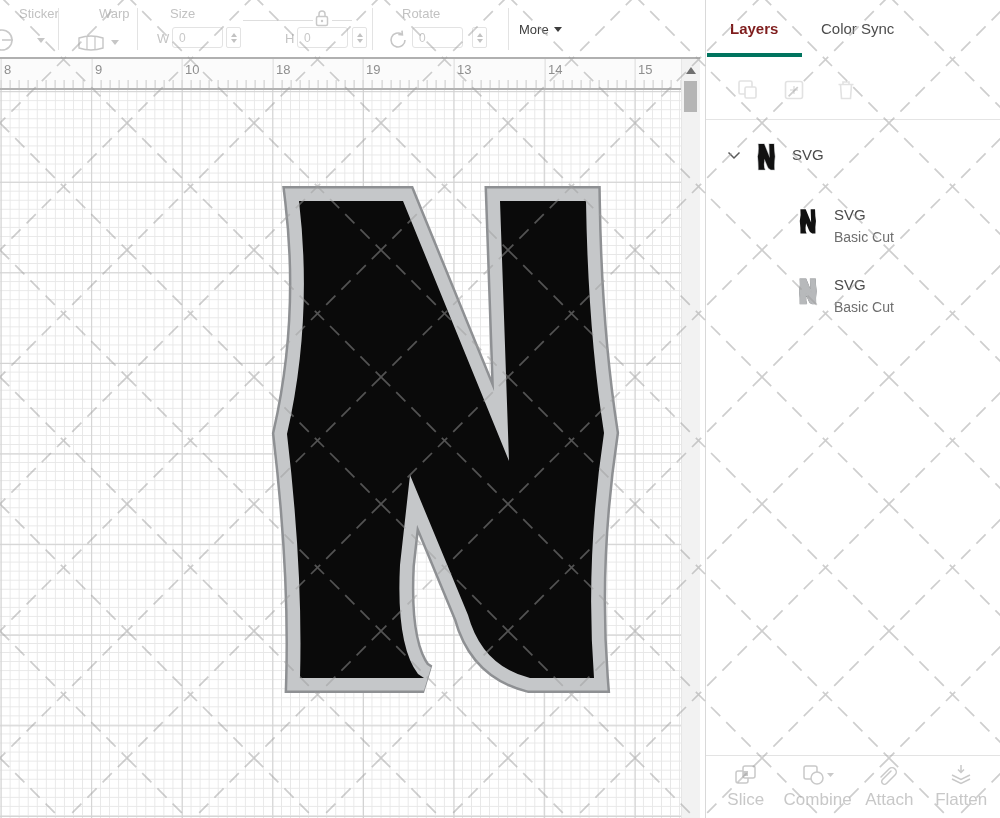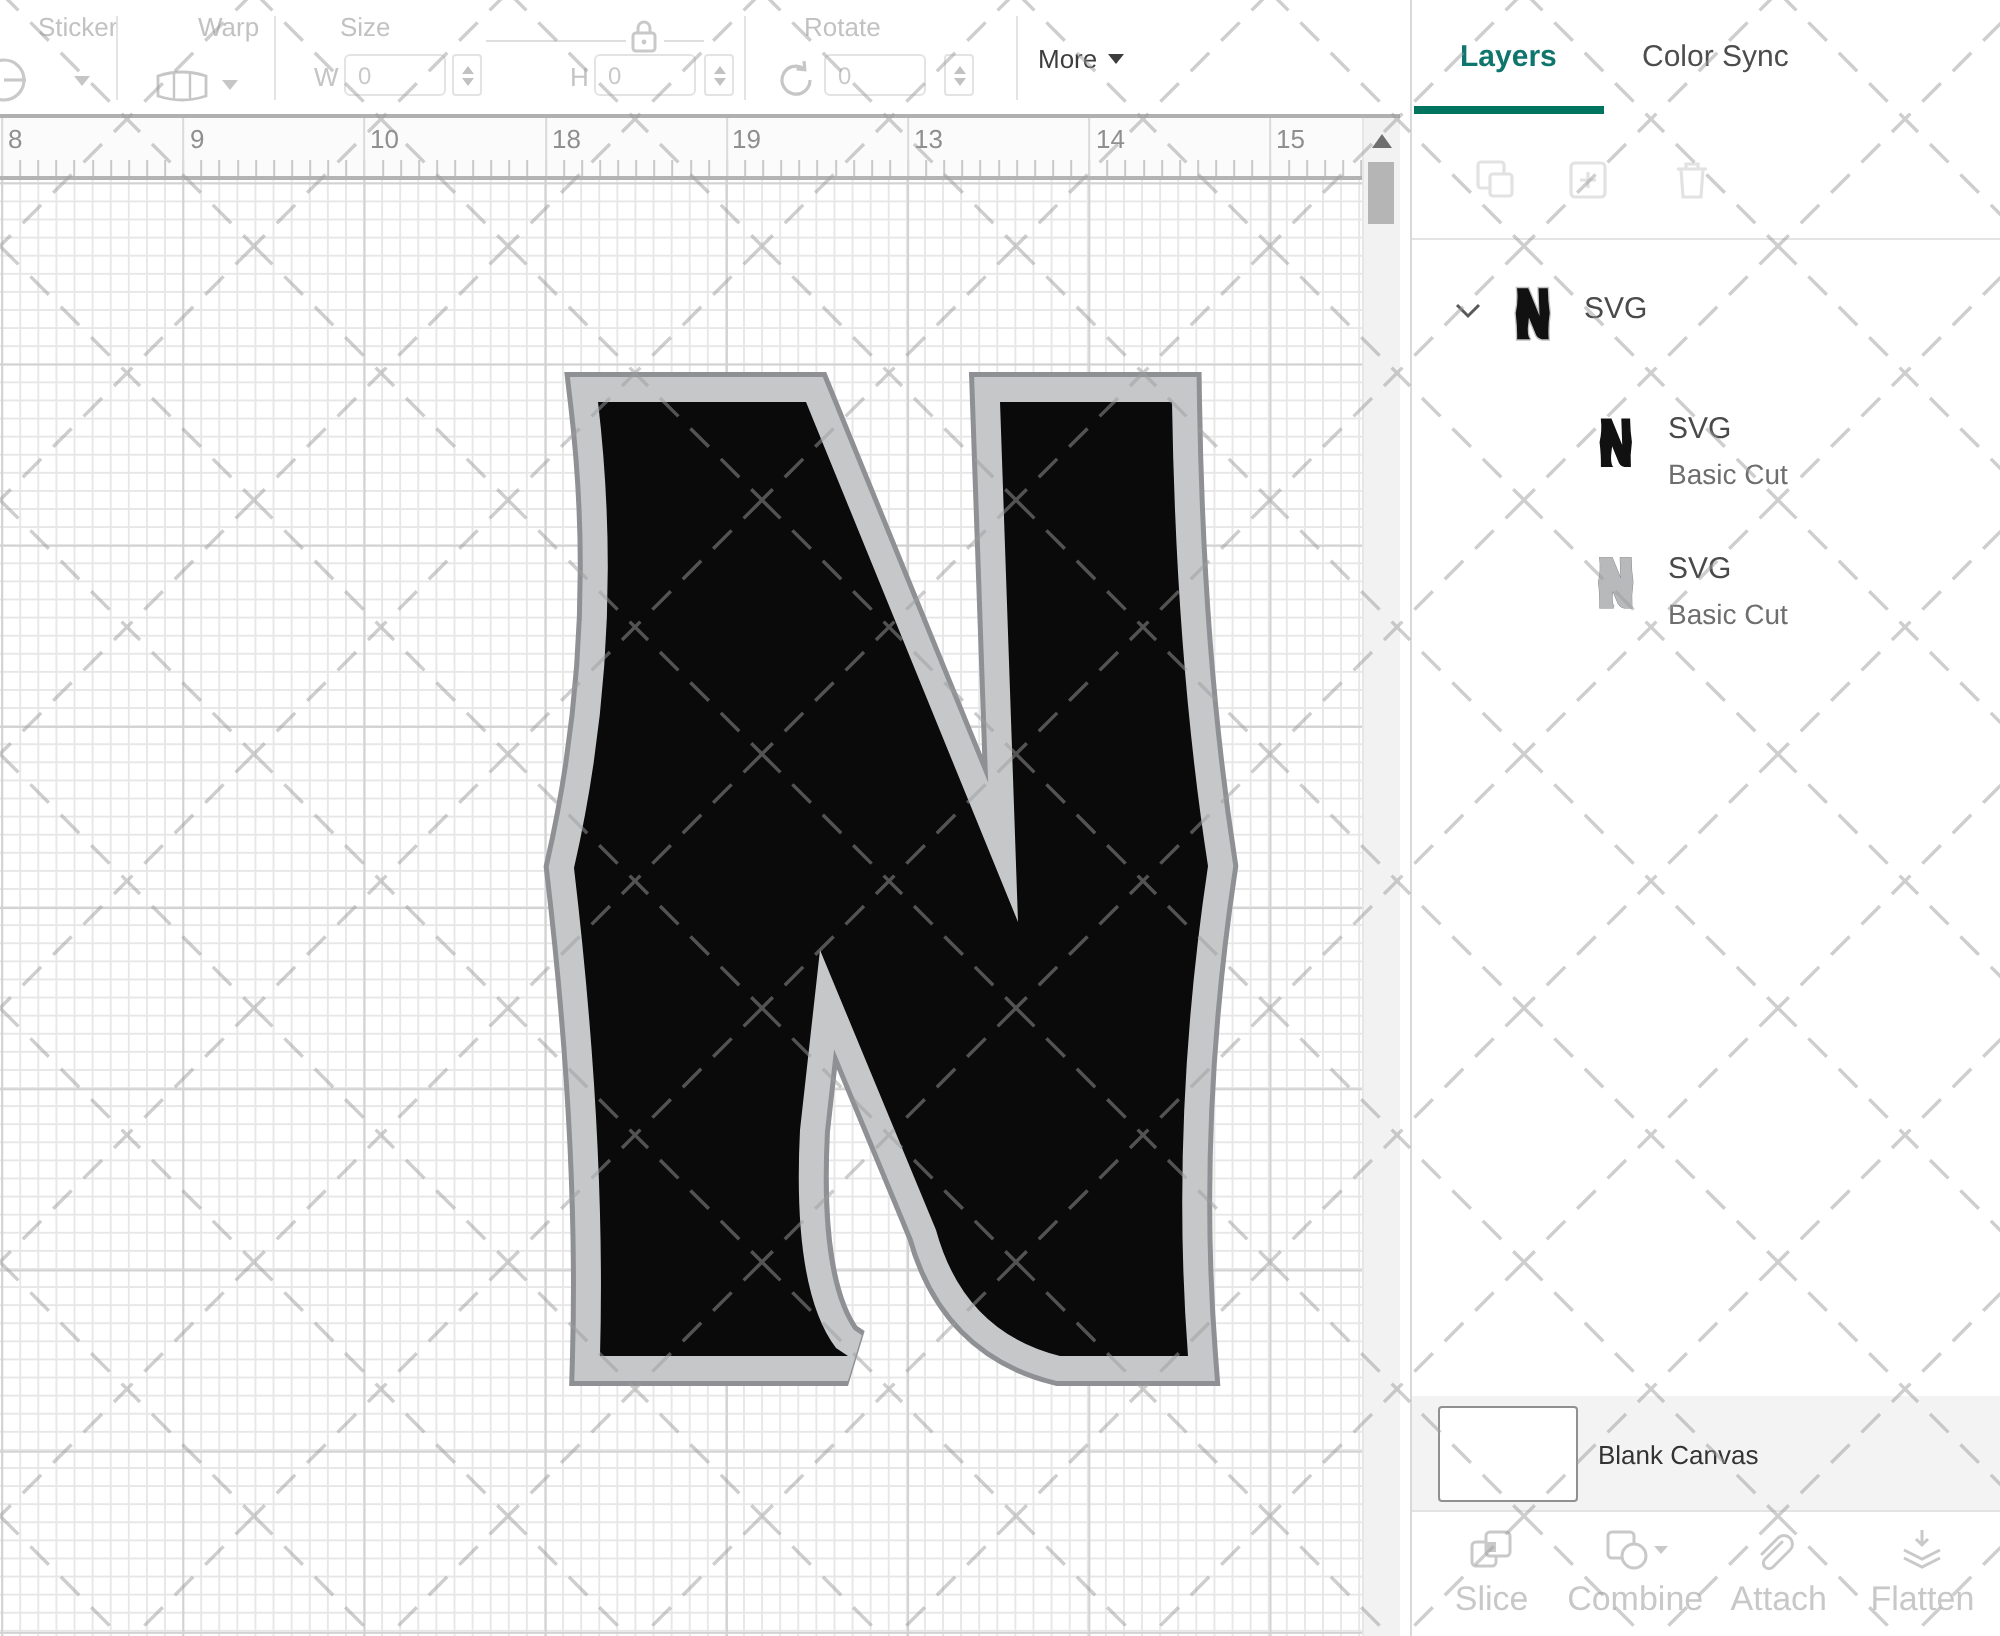--- a/index.html
+++ b/index.html
@@ -59,21 +59,21 @@
   .vs-arrow{position:absolute;left:4px;top:8px;width:0;height:0;
       border-left:5px solid transparent;border-right:5px solid transparent;
       border-bottom:7px solid #6f6f6f;}
   .vs-thumb{position:absolute;left:2px;top:22px;width:13px;height:31px;background:#b5b5b5;}
 
   
   .panel{position:absolute;left:705px;top:0;width:295px;height:818px;background:#fff;
       border-left:1px solid #d9d9d9;}
   .tabs{position:absolute;left:0;top:0;right:0;height:57px;}
   .tab{position:absolute;top:20px;font-size:15px;cursor:pointer;}
-  .tab.active{color:#0f766e;font-weight:700;}
+  .tab.active{color:#7f1d1d;font-weight:700;}
   .tab.inactive{color:#4d4d4d;}
   .tab-underline{position:absolute;left:1px;top:53px;width:95px;height:4px;background:#00745f;}
   .layer-actions{position:absolute;left:0;top:70px;right:0;height:40px;}
   .divider-h{position:absolute;left:0;right:0;top:119px;height:1px;background:#e4e4e4;}
   .group-row{position:absolute;left:0;top:138px;right:0;height:42px;cursor:pointer;}
   .layer-row{position:absolute;left:0;right:0;height:52px;cursor:pointer;}
   .layer-title{font-size:15px;color:#4a4a4a;line-height:1;}
   .layer-sub{font-size:14px;color:#6e6e6e;line-height:1;margin-top:8px;}
   .blank-row{position:absolute;left:0;right:0;top:698px;height:58px;background:#f3f3f3;
       display:flex;align-items:center;cursor:pointer;}
@@ -225,24 +225,20 @@
       <svg style="position:absolute;left:92px;top:3px" width="20" height="31" viewBox="252 168 392 548">
         <use href="#nglyph" fill="#85878a" stroke="#85878a" stroke-width="30" stroke-linejoin="miter" stroke-miterlimit="2.4"></use>
         <use href="#nglyph" fill="#b7b9bb" stroke="#b7b9bb" stroke-width="22" stroke-linejoin="miter" stroke-miterlimit="2.4"></use>
       </svg>
       <div style="position:absolute;left:128px;top:4px">
         <div class="layer-title">SVG</div>
         <div class="layer-sub">Basic Cut</div>
       </div>
     </div>
 
-    <div class="blank-row">
-      <div class="blank-thumb"></div>
-      <span class="blank-label">Blank Canvas</span>
-    </div>
 
     <div class="bottom-bar">
       <div class="ba">
         <svg width="24" height="22" viewBox="0 0 24 22">
           <rect x="2" y="7" width="12" height="12" rx="2" fill="none" stroke="#c9c9c9" stroke-width="1.5"></rect>
           <rect x="9" y="2" width="12" height="12" rx="2" fill="#fff" stroke="#c9c9c9" stroke-width="1.5"></rect>
           <rect x="9" y="7" width="5" height="5" fill="#c9c9c9"></rect>
         </svg>
         <span class="ba-label">Slice</span>
       </div>

